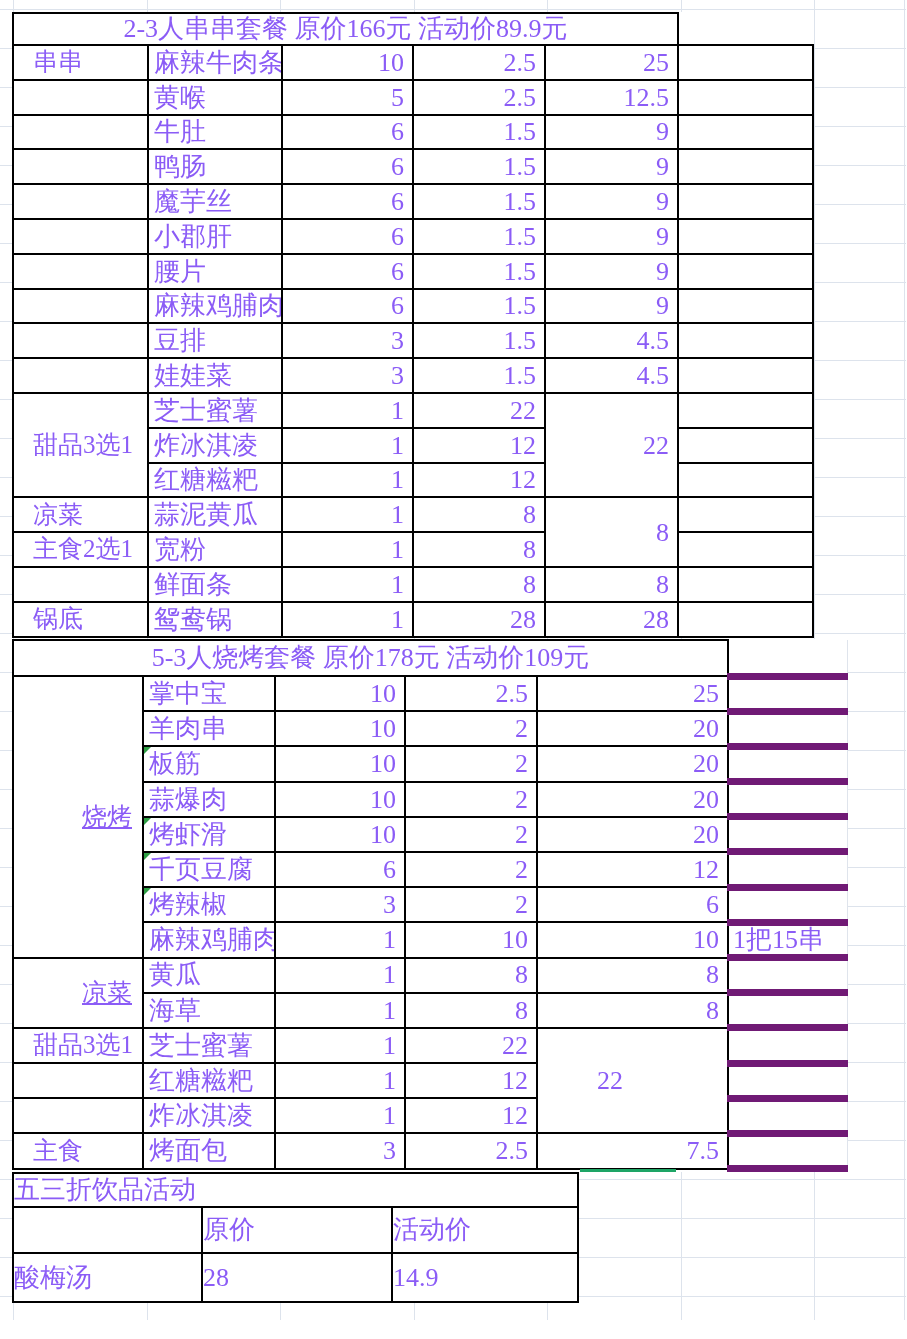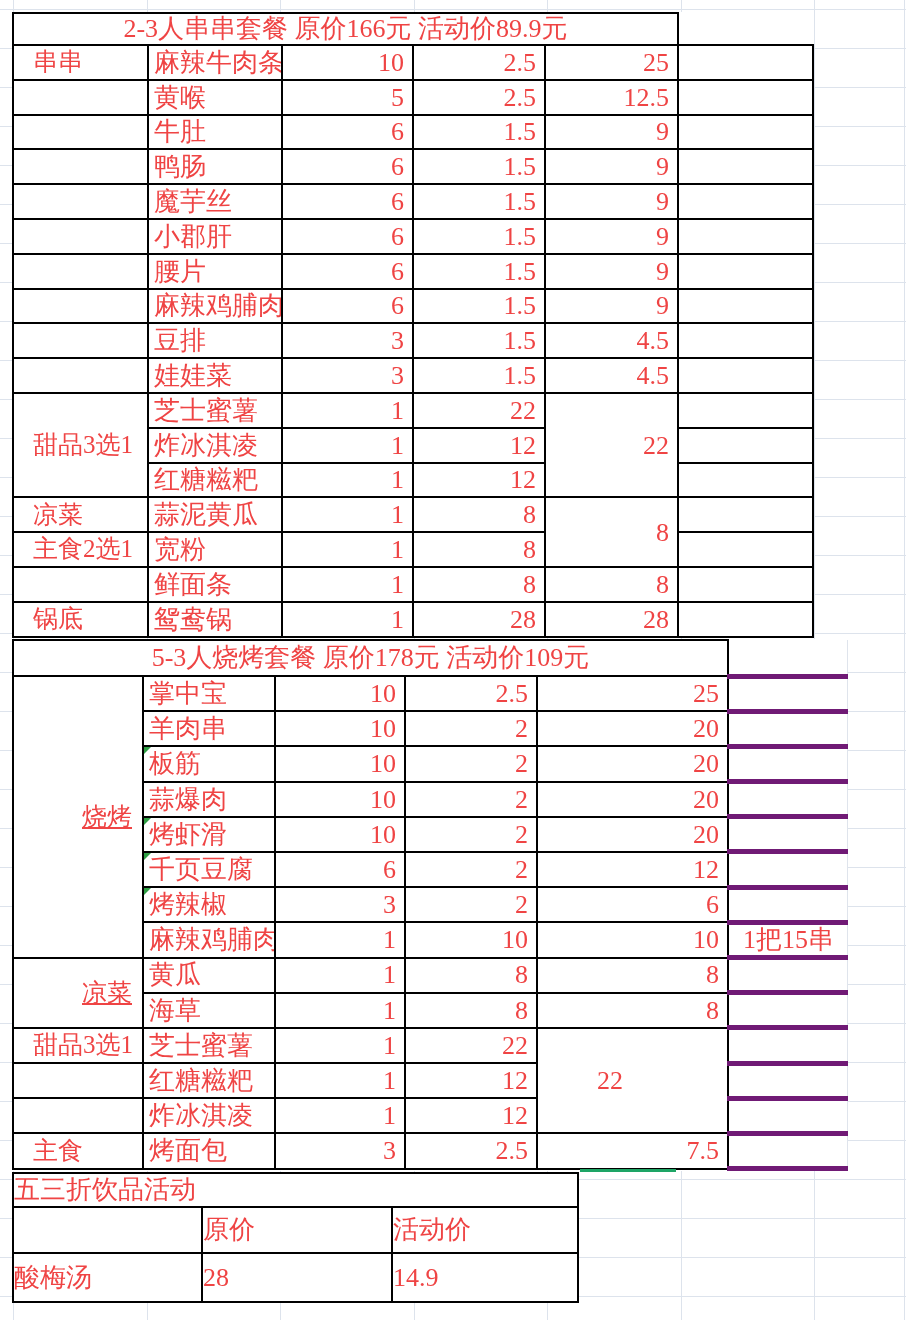--- a/index.html
+++ b/index.html
@@ -1,38 +1,38 @@
 <!DOCTYPE html>
 <html><head>
 <meta charset="utf-8">
 <style>
   html,body{margin:0;padding:0;background:#fff;}
   #canvas{
     position:relative;width:907px;height:1339px;background:#ffffff;overflow:hidden;
-    font-family:"Liberation Serif","DejaVu Serif",serif;color:#ef4444;
+    font-family:"Liberation Serif","DejaVu Serif",serif;color:#8b5cf6;
   }
   
   #grid-bg{
     position:absolute;left:0;top:0;width:906px;height:1320px;
     background-image:
       repeating-linear-gradient(90deg, transparent 0 13px, #dde3ec 13px 14px, transparent 14px 133.5px),
       repeating-linear-gradient(180deg, transparent 0 9px, #dde3ec 9px 10px, transparent 10px 39px);
   }
   #edge-line{position:absolute;left:904px;top:0;width:1px;height:1320px;background:#dde3ec;}
   table{border-collapse:collapse;table-layout:fixed;position:absolute;background:#fff;}
   td{border:2px solid #000;vertical-align:middle;overflow:hidden;white-space:nowrap;
      font-size:26px;line-height:1.05;padding:0;}
   td.title{ text-align:center;font-size:26px;}
   td.cat{  text-align:left;padding-left:19px;font-size:25px;}
   td.cat-merged{text-align:center;padding-left:58px;font-size:25px;text-decoration:underline;}
   td.item{ text-align:left;padding-left:5px;position:relative;}
   td.num{  text-align:right;padding-right:8px;}
   td.ghost{border:none;background:transparent;}
-  td.notecell{border:none;border-bottom:5px solid #701a75;border-right:1px solid #dfe4ec;
-              text-align:left;padding-left:14px;background:#fff;}
+  td.notecell{border:none;border-bottom:7px solid #701a75;border-right:1px solid #dfe4ec;
+              text-align:left;padding-left:4px;background:#fff;}
   
   #t1{left:12px;top:12px;width:800px;}
   #t1 tr{height:34.8px;}
   #t1 tr.trow{height:32px;}
   
   #t2{left:12px;top:639px;width:834px;}
   #t2 tr{height:35.2px;}
   #t2 tr.trow{height:36px;}
   
   #t3{left:12px;top:1172px;width:565px;}

